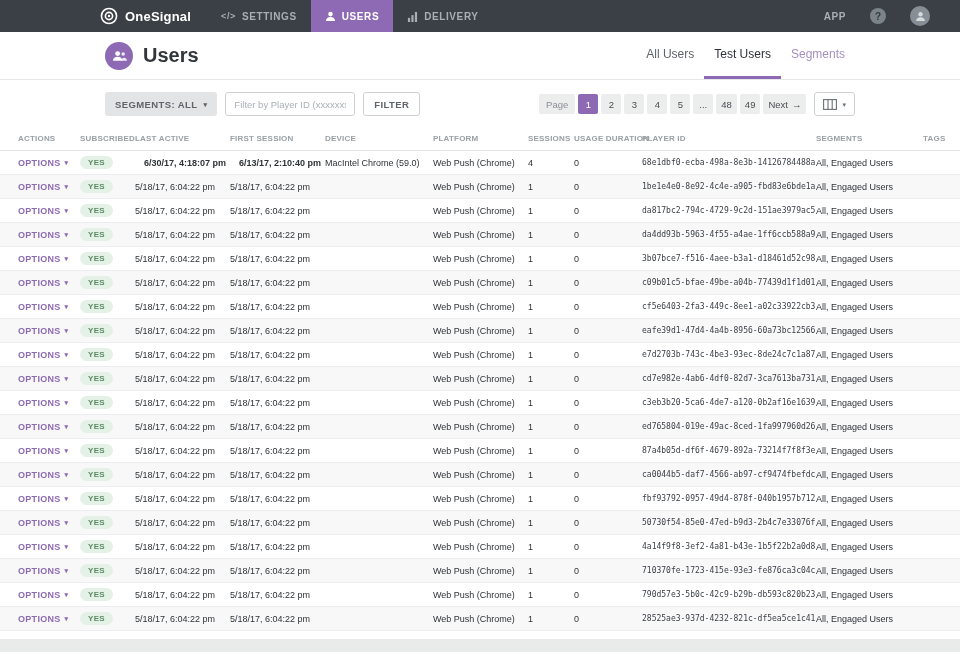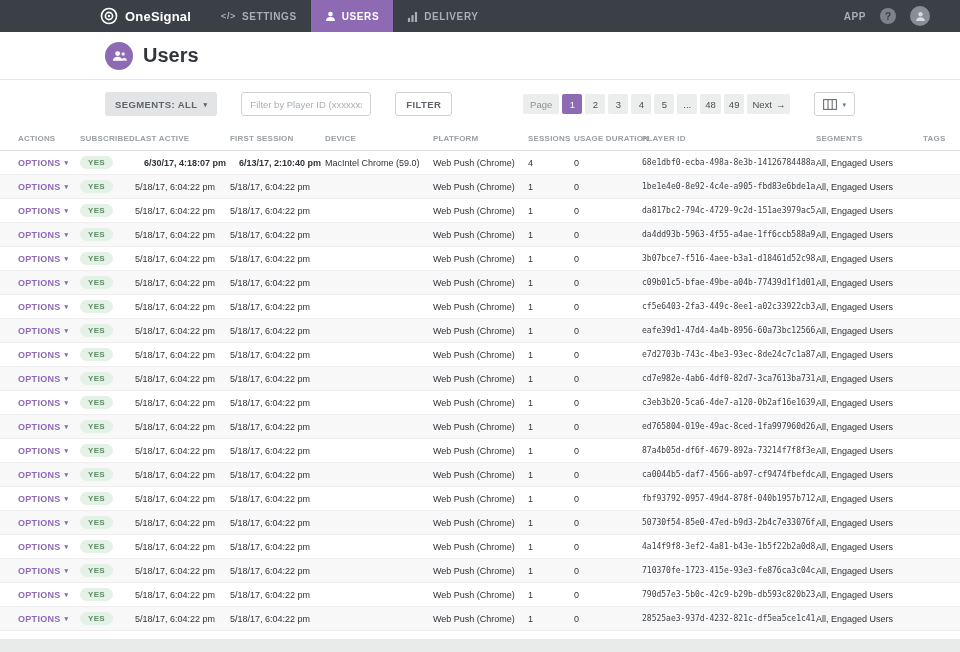--- a/index.html
+++ b/index.html
@@ -20,21 +20,21 @@
   .nav-left { display: flex; align-items: stretch; }
   .brand { display: flex; align-items: center; gap: 7px; padding: 0 16px 0 100px; text-decoration: none; }
   .brand-text { color: #fff; font-size: 13px; font-weight: 700; letter-spacing: .2px; }
   .nav-item {
     display: flex; align-items: center; gap: 6px; padding: 0 14px;
     font-size: 10px; font-weight: 700; letter-spacing: .6px;
     color: #a9aeb3; text-decoration: none; cursor: pointer;
   }
   .nav-item .nav-ic { display: flex; align-items: center; font-size: 9px; font-weight: 700; }
   .nav-item.active { background: var(--accent, #8d6ab3); color: #fff; }
-  .nav-right { display: flex; align-items: center; gap: 14px; padding-right: 30px; }
+  .nav-right { display: flex; align-items: center; gap: 24px; padding-right: 30px; }
   .app-label { font-size: 10px; font-weight: 700; letter-spacing: .6px; color: #a9aeb3; cursor: pointer; }
   .help-btn {
     width: 16px; height: 16px; border-radius: 50%; background: #7c838a; color: #343a40;
     font-size: 10px; font-weight: 700; display: flex; align-items: center; justify-content: center; cursor: pointer;
   }
   .avatar {
     width: 20px; height: 20px; border-radius: 50%; background: #878e95;
     display: flex; align-items: center; justify-content: center; cursor: pointer;
   }
   
@@ -51,21 +51,21 @@
   h1 { font-size: 20px; font-weight: 700; color: #32363b; }
   .tabs { display: flex; align-items: stretch; }
   .tab {
     display: flex; align-items: center; padding: 0 10px; font-size: 12px;
     color: #5f646a; text-decoration: none; border-bottom: 3px solid transparent; cursor: pointer;
   }
   .tab.active { color: #2f3338; border-bottom-color: var(--accent, #8d6ab3); }
   .tab.tinted { color: #a48fc4; }
   
   .toolbar { display: flex; justify-content: space-between; align-items: center; margin: 12px auto 10px auto; }
-  .tb-left, .tb-right { display: flex; align-items: center; gap: 24px; }
+  .tb-left, .tb-right { display: flex; align-items: center; gap: 8px; }
   .chip {
     height: 24px; display: inline-flex; align-items: center; gap: 6px;
     background: #e3e4e6; border: none; border-radius: 3px; padding: 0 10px;
     font-family: "Liberation Sans", sans-serif;
     font-size: 9.5px; font-weight: 700; letter-spacing: .4px; color: #5f646a; cursor: pointer;
   }
   .caret { font-size: 7px; line-height: 1; }
   .filter-input {
     height: 24px; width: 130px; border: 1px solid #cfd2d5; border-radius: 3px;
     padding: 0 8px; font-family: "Liberation Sans", sans-serif; font-size: 9.5px; color: #333;
@@ -177,20 +177,25 @@
       <div class="title-wrap">
         <span class="title-icon">
           <svg width="15" height="12" viewBox="0 0 16 12">
               <circle cx="6" cy="3.4" r="2.6" fill="#fff"></circle>
               <path d="M1 11c0-2.6 2.2-4.2 5-4.2s5 1.6 5 4.2z" fill="#fff"></path>
               <circle cx="11.9" cy="3.9" r="1.9" fill="#fff" opacity=".85"></circle>
               <path d="M9.8 11c.3-1.9 1.6-3.2 3.3-3.2 1.5 0 2.7 1.2 2.9 3.2z" fill="#fff" opacity=".85"></path>
             </svg>
         </span>
         <h1>Users</h1>
+      </div>
+      <div class="tabs">
+        <a class="tab">All Users</a>
+        <a class="tab active">Test Users</a>
+        <a class="tab tinted">Segments</a>
       </div>
     </div>
   </header>
 
   <div class="toolbar container">
     <div class="tb-left">
       <button class="chip">
         <span>SEGMENTS: ALL</span>
         <span class="caret">▾</span>
       </button>

